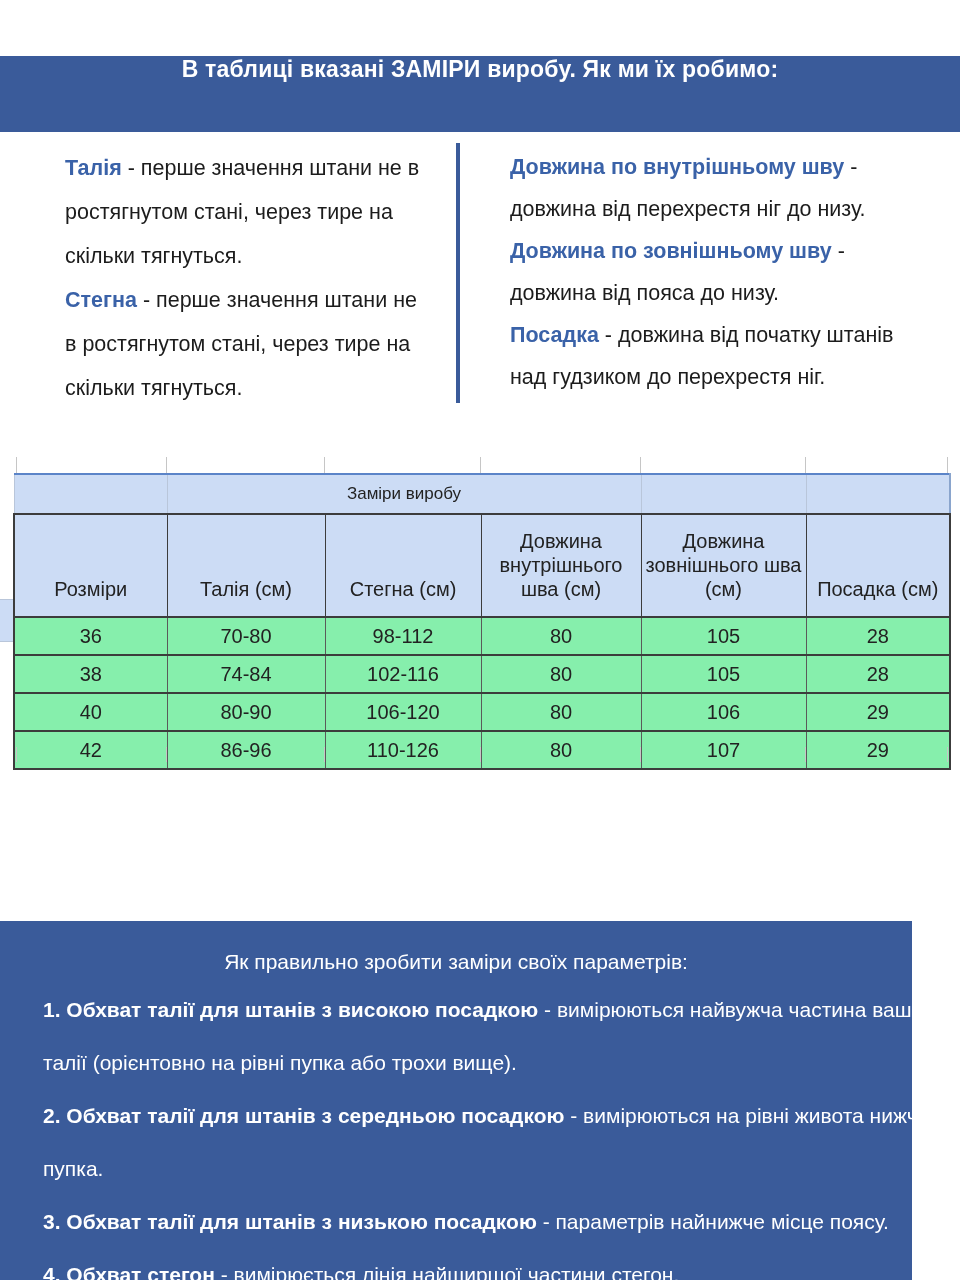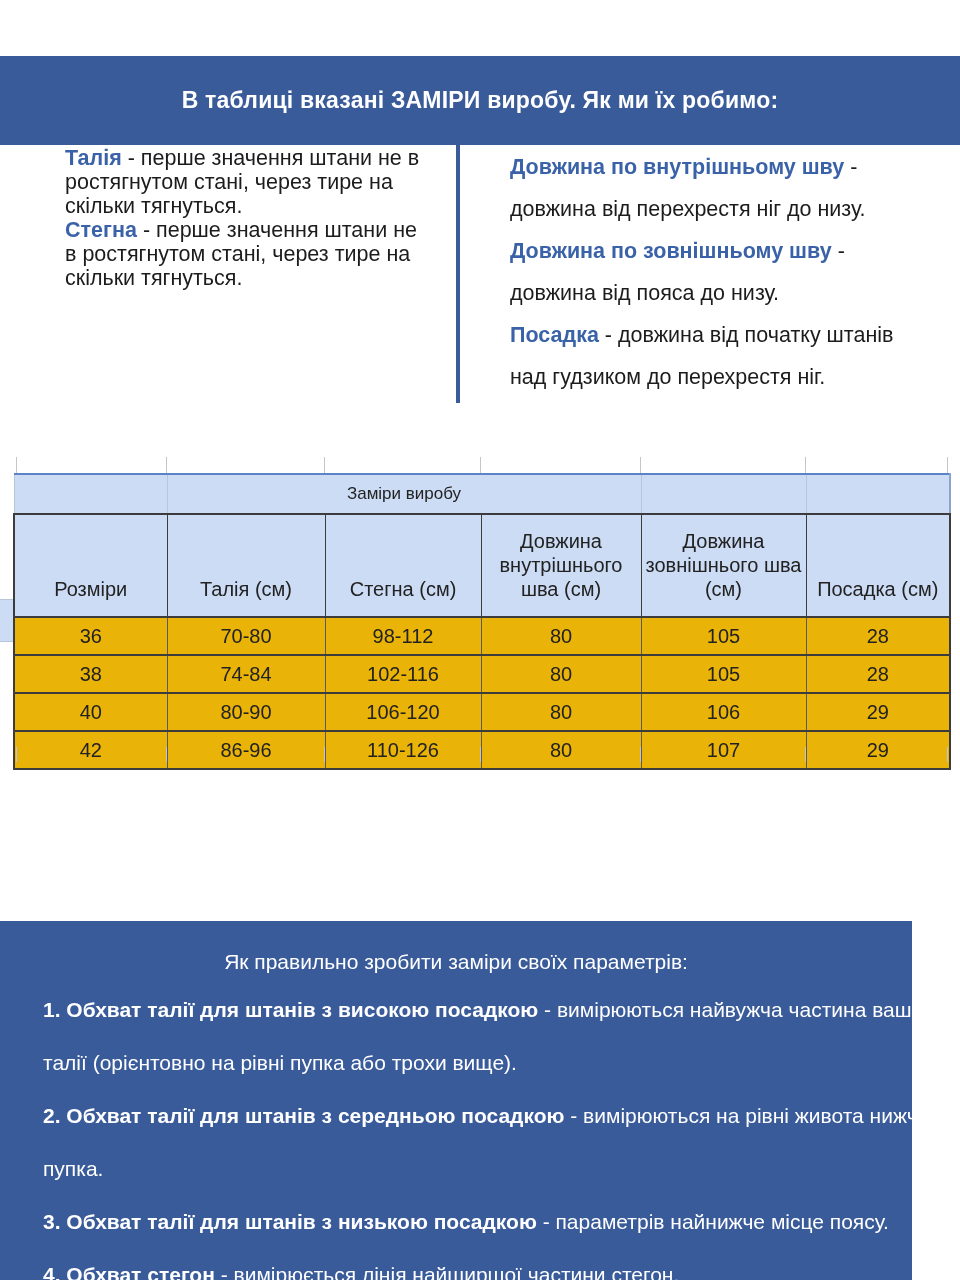--- a/index.html
+++ b/index.html
@@ -11,27 +11,27 @@
     --faint:#b9c6da;
     --tick:#c6c6c6;
   }
   html,body{margin:0;padding:0;}
   body{
     width:960px;height:1280px;position:relative;background:#ffffff;
     font-family:"Liberation Sans", sans-serif;color:#1c1c1c;overflow:hidden;
   }
   
   .banner{
-    position:absolute;left:0;top:56px;width:960px;height:89px;
-    background:var(--blue);display:flex;align-items:center;justify-content:center;
+    position:absolute;left:0;top:56px;width:960px;height:76px;
+    background:var(--blue);display:flex;align-items:flex-start;justify-content:center;
   }
   .banner-title{color:#ffffff;font-weight:bold;font-size:23px;letter-spacing:.2px;}
 
   
-  .defs-left{position:absolute;left:65px;top:146px;width:358px;font-size:21.5px;line-height:24px;}
+  .defs-left{position:absolute;left:65px;top:146px;width:358px;font-size:21.5px;line-height:44px;}
   .defs-right{position:absolute;left:510px;top:146px;width:402px;font-size:21.5px;line-height:42px;}
   .def-p{margin:0;}
   .term{color:var(--accent);font-weight:bold;}
   .v-divider{position:absolute;left:456px;top:143px;width:4px;height:260px;background:var(--blue);}
 
   
   .size-table{
     position:absolute;left:13px;top:473px;width:936px;
     border-collapse:collapse;table-layout:fixed;font-size:20px;color:#222222;
   }
@@ -47,21 +47,21 @@
   .grouprow td:last-child{border-right:2px solid #8aa5cd;}
   .headrow th{
     background:var(--hdr-bg);height:86px;vertical-align:bottom;
     padding-bottom:15px;font-weight:normal;font-size:20px;line-height:24px;
     border:1px solid var(--dark-border);border-bottom:2px solid var(--dark-border);
     border-top:none;
   }
   .headrow th:first-child{border-left:2px solid var(--dark-border);}
   .headrow th:last-child{border-right:2px solid var(--dark-border);}
   .datarow td{
-    background:#eab308;height:36px;
+    background:#86efac;height:36px;
     border:1px solid var(--mid-border);
     border-top:2px solid var(--dark-border);border-bottom:2px solid var(--dark-border);
     font-size:20px;
   }
   .datarow td:first-child{border-left:2px solid var(--dark-border);}
   .datarow td:last-child{border-right:2px solid var(--dark-border);}
 
   
   .tick{position:absolute;width:1px;background:var(--tick);}
   .left-fragment{

